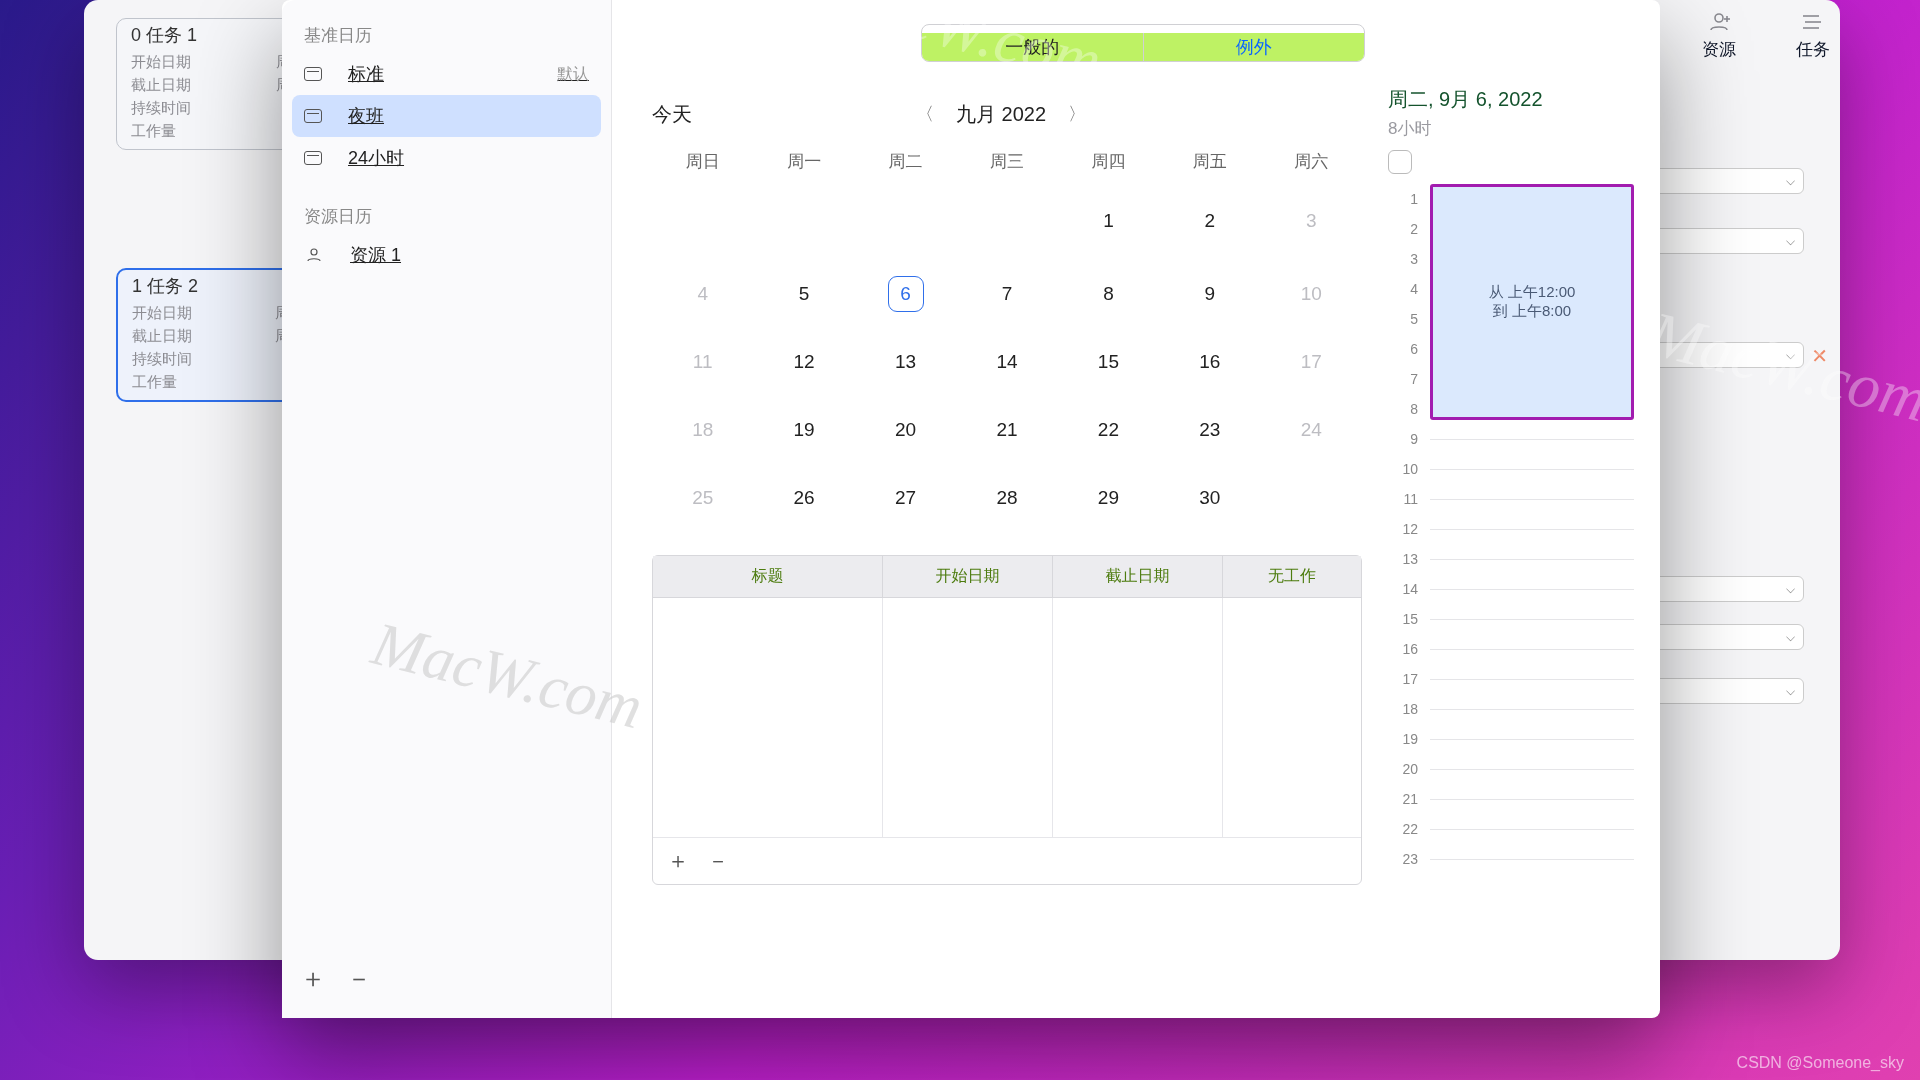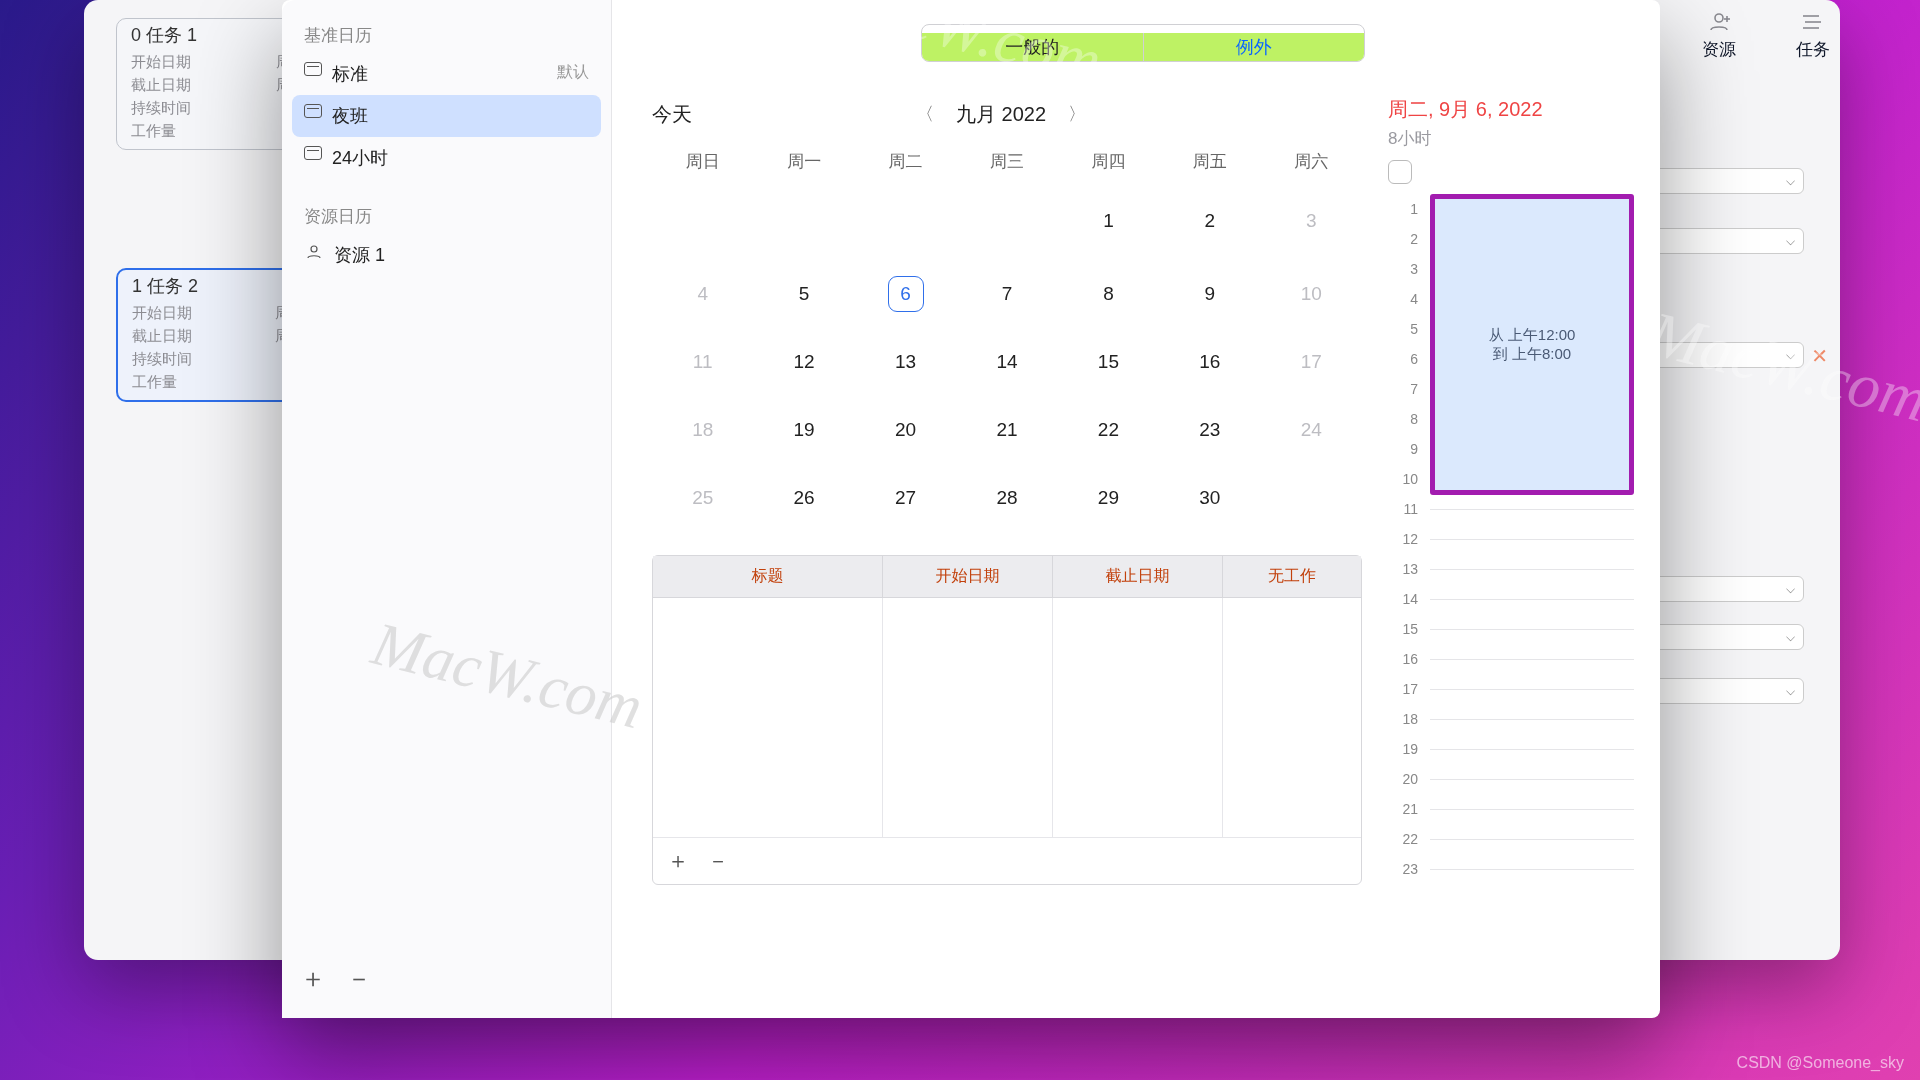--- a/index.html
+++ b/index.html
@@ -18,21 +18,21 @@
 .bg-field .chev { position: absolute; right: 8px; top: 5px; font-size: 12px; color: #777; }
 .bg-del { position: absolute; right: 12px; color: #e86; font-size: 20px; }
 
 
 .modal { position: absolute; left: 282px; top: 0; width: 1378px; height: 1018px; background: #fff; border-radius: 8px; box-shadow: 0 40px 90px rgba(0,0,0,.4); display: flex; flex-direction: column; }
 .modal-body { flex: 1; display: flex; overflow: hidden; }
 
 
 .side { width: 330px; border-right: 1px solid #e5e5e8; padding: 12px 10px 10px 10px; display: flex; flex-direction: column; position: relative; background: #fafafc; border-radius: 14px 0 0 0; }
 .side-hdr { font-size: 17px; color: #888; padding: 12px 12px 6px; }
-.side-item { display: flex; align-items: flex-start; gap: 10px; padding: 9px 12px; border-radius: 8px; font-size: 18px; color: #222; cursor: default; }
+.side-item { display: flex; align-items: center; gap: 26px; padding: 9px 12px; border-radius: 8px; font-size: 18px; color: #222; cursor: default; text-decoration: underline; }
 .side-item.sel { background: #cfe0ff; }
 .side-item .def { margin-left: auto; color: #999; font-size: 16px; }
 .side-item svg, .side-item .uic { width: 20px; height: 18px; color: #555; }
 .side-bottom { margin-top: auto; display: flex; gap: 20px; padding: 8px 8px 12px; font-size: 26px; color: #555; }
 
 
 .main { flex: 1; padding: 24px 26px 20px 40px; display: flex; flex-direction: column; }
 .seg { align-self: center; display: flex; border: 1px solid #d0d0d4; border-radius: 8px; overflow: hidden; width: 444px; height: 38px; }
 .seg button { flex: 1; border: none; background: #bef264; font-size: 18px; color: #222; cursor: default; margin-top: 8px; }
 .seg button.active { color: #0a66ff; }
@@ -49,39 +49,39 @@
 .cal { width: 100%; }
 .cal-row { display: grid; grid-template-columns: repeat(7, 1fr); text-align: center; }
 .cal-head { color: #666; font-size: 17px; padding: 10px 0 14px; }
 .cal-cell { font-size: 19px; color: #222; padding: 16px 0; }
 .cal-cell.dim { color: #bdbdc2; }
 .cal-cell .d { display: inline-flex; width: 36px; height: 36px; align-items: center; justify-content: center; border-radius: 9px; }
 .cal-cell.today .d { border: 1.6px solid #2f6fea; color: #2f6fea; }
 
 .tbl-wrap { margin-top: 18px; border: 1px solid #d7d7db; border-radius: 6px; display: flex; flex-direction: column; height: 330px; }
 .tbl-head { display: flex; background: #ececef; border-bottom: 1px solid #d7d7db; }
-.tbl-head > div { padding: 10px 8px; font-size: 16px; color: #c2410c; text-align: center; border-right: 1px solid #d7d7db; }
+.tbl-head > div { padding: 10px 8px; font-size: 16px; color: #4d7c0f; text-align: center; border-right: 1px solid #d7d7db; }
 .tbl-head > div:last-child { border-right: none; }
 .tbl-body { flex: 1; display: flex; }
 .tbl-body > div { border-right: 1px solid #e6e6ea; }
 .tbl-body > div:last-child { border-right: none; }
 .c1 { width: 230px; } .c2 { width: 170px; } .c3 { width: 170px; } .c4 { flex: 1; }
 .tbl-foot { display: flex; gap: 18px; padding: 8px 14px; font-size: 22px; color: #555; border-top: 1px solid #e6e6ea; }
 
 
 .right { width: 246px; display: flex; flex-direction: column; }
-.r-date { font-size: 20px; color: #ef4444; margin-top: 14px; }
+.r-date { font-size: 20px; color: #14532d; margin-top: 4px; }
 .r-sub { font-size: 17px; color: #9a9aa0; margin-top: 4px; }
 .r-check { width: 24px; height: 24px; border: 1.4px solid #bbb; border-radius: 6px; margin-top: 10px; background: #fff; }
 .timeline { position: relative; margin-top: 10px; flex: 1; }
 .hours { position: absolute; left: 0; top: 0; width: 36px; }
 .hour { height: 30px; display: flex; align-items: center; justify-content: flex-end; padding-right: 6px; font-size: 14px; color: #888; }
 .grid { position: absolute; left: 42px; right: 0; top: 15px; bottom: 0; }
 .grid .line { height: 30px; border-top: 1px solid #e5e5e8; }
-.block { position: absolute; left: 42px; right: 0; top: 0; height: 301px; background: #dbe9fd; border: 5px solid #a21caf; border-radius: 3px; display: flex; flex-direction: column; align-items: center; justify-content: center; font-size: 15px; color: #4a5a75; }
+.block { position: absolute; left: 42px; right: 0; top: 0; height: 236px; background: #dbe9fd; border: 3px solid #a21caf; border-radius: 3px; display: flex; flex-direction: column; align-items: center; justify-content: center; font-size: 15px; color: #4a5a75; }
 
 
 .modal-foot { display: flex; justify-content: flex-end; gap: 20px; padding: 16px 24px 18px; }
 .btn { min-width: 96px; height: 36px; border-radius: 8px; border: 1px solid #d0d0d4; background: #fff; font-size: 17px; color: #222; box-shadow: 0 1px 0 rgba(0,0,0,.04); }
 
 
 .wm { position: absolute; color: #fff; opacity: .35; font-family: Georgia, serif; font-style: italic; pointer-events: none; transform: rotate(14deg); }
 .wm1 { left: 820px; top: -8px; font-size: 64px; }
 .wm2 { left: 370px; top: 640px; font-size: 62px; color: #ccc; opacity: .6; }
 .wm3 { right: -10px; top: 330px; font-size: 64px; }

